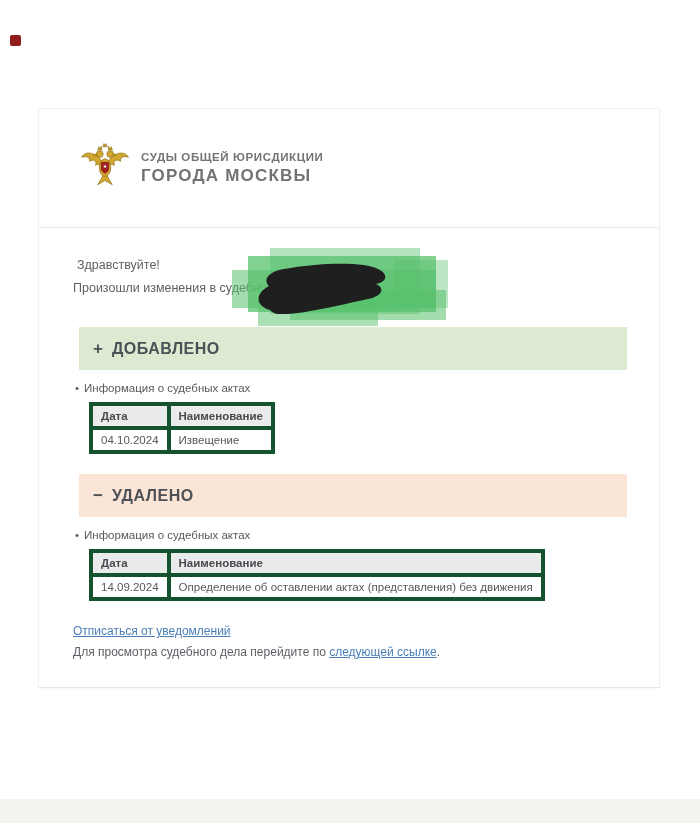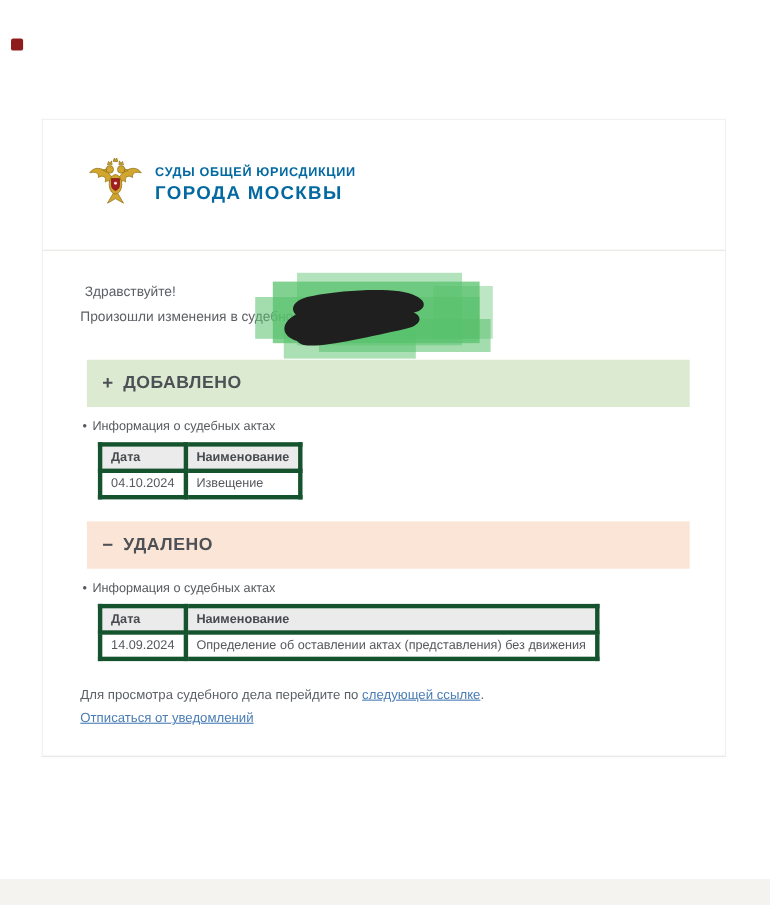--- a/index.html
+++ b/index.html
@@ -28,21 +28,21 @@
   }
 
   .card-header {
     height:119px;
     border-bottom:1px solid #e8e6e3;
     display:flex; align-items:center;
     padding-left:40px;
     box-sizing:border-box;
   }
   .logo-emblem { width:52px; height:52px; flex:0 0 auto; }
-  .logo-text { margin-left:10px; color:#0369a1; }
+  .logo-text { margin-left:10px; color:#737373; }
   .logo-line1 { font-size:11.5px; font-weight:bold; letter-spacing:0.6px; }
   .logo-line2 { font-size:17px; font-weight:bold; letter-spacing:1.2px; margin-top:3px; }
 
   .card-body { padding:30px 34px 0 34px; }
 
   .greeting { font-size:12.5px; color:#5d6166; margin:0 0 9px 4px; }
   .intro    { font-size:12.5px; color:#5d6166; margin:0; }
 
   .band {
     margin-left:6px; width:548px; height:43px;
@@ -158,22 +158,22 @@
         <th class="col-name">Наименование</th>
       </tr>
       <tr>
         <td>14.09.2024</td>
         <td>Определение об оставлении актах (представления) без движения</td>
       </tr>
     </tbody>
       </table>
 
     <div class="footer-block">
+      <div><a class="link">Отписаться от уведомлений</a></div>
       <div><span>Для просмотра судебного дела перейдите по </span><a class="link">следующей ссылке</a><span>.</span></div>
-      <div><a class="link">Отписаться от уведомлений</a></div>
     </div>
 
   </div>
 </div>
 
 <svg class="annotation-overlay" viewBox="0 0 228 84" aria-hidden="true">
   <g fill="#57c16c">
     <rect x="22" y="10" width="188" height="56" opacity="0.75"></rect>
     <rect x="44" y="2" width="150" height="66" opacity="0.45"></rect>
     <rect x="6" y="24" width="204" height="38" opacity="0.55"></rect>

